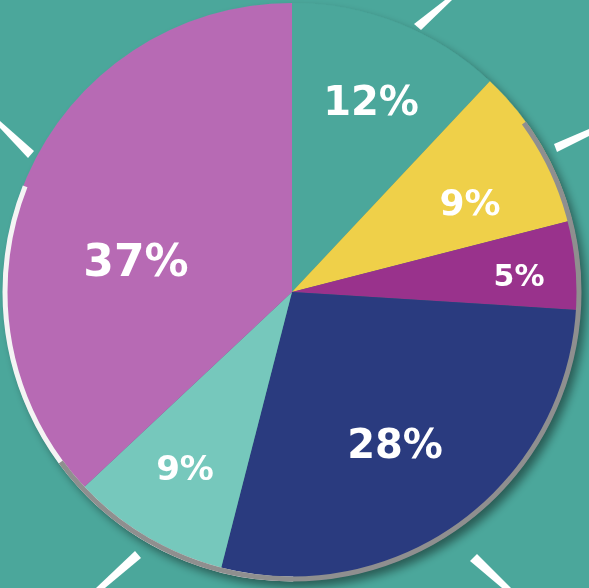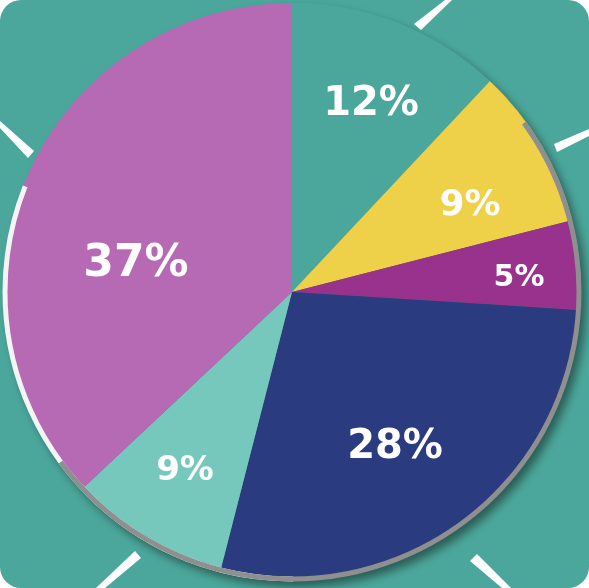--- a/index.html
+++ b/index.html
@@ -12,21 +12,20 @@
     height: 588px;
     overflow: hidden;
     font-family: "DejaVu Sans", "Liberation Sans", sans-serif;
   }
   #stage {
     position: relative;
     width: 589px;
     height: 588px;
     background: #4ba79b;
     overflow: hidden;
-    border-radius: 21px;
   }
   #chart-svg {
     position: absolute;
     left: 0;
     top: 0;
     width: 589px;
     height: 588px;
     display: block;
   }
   .slice-label {

